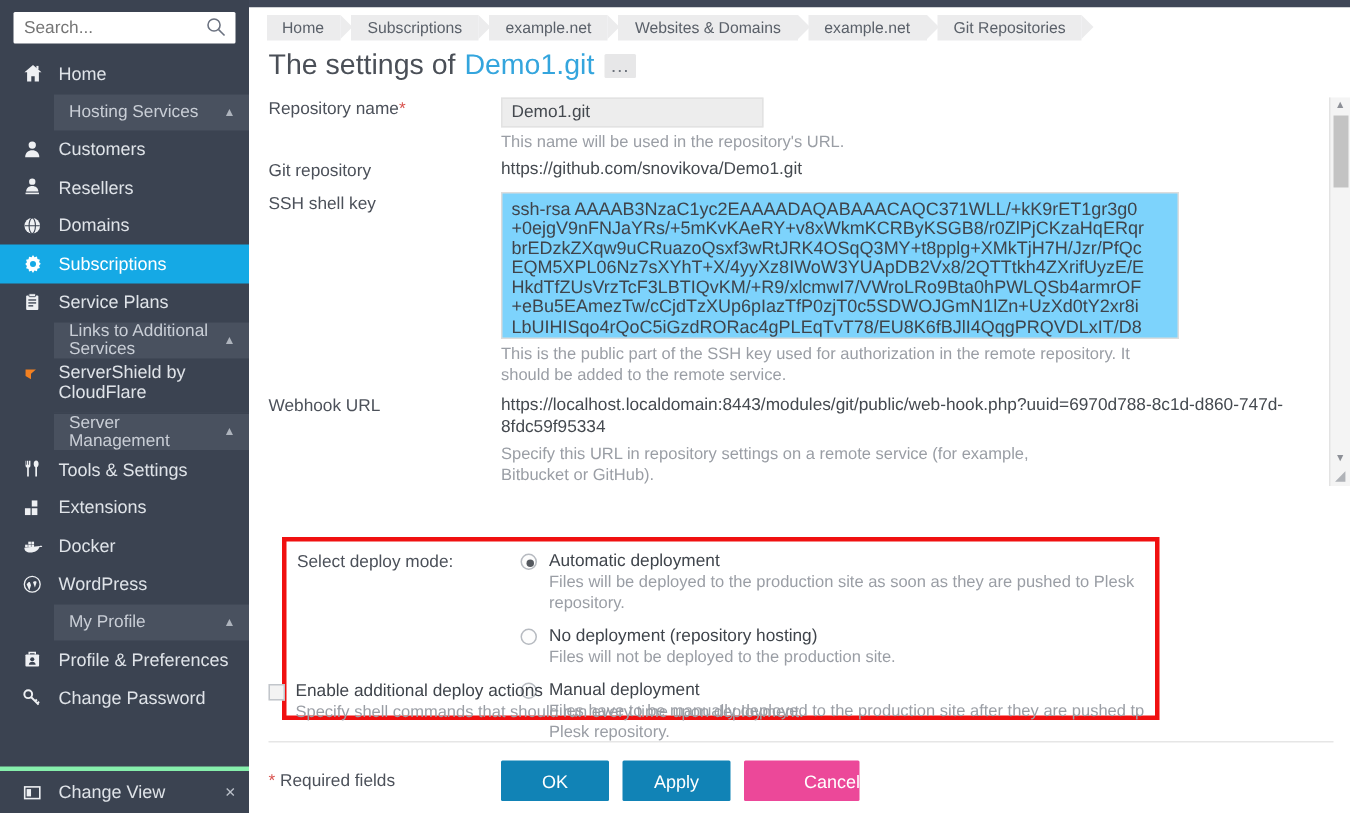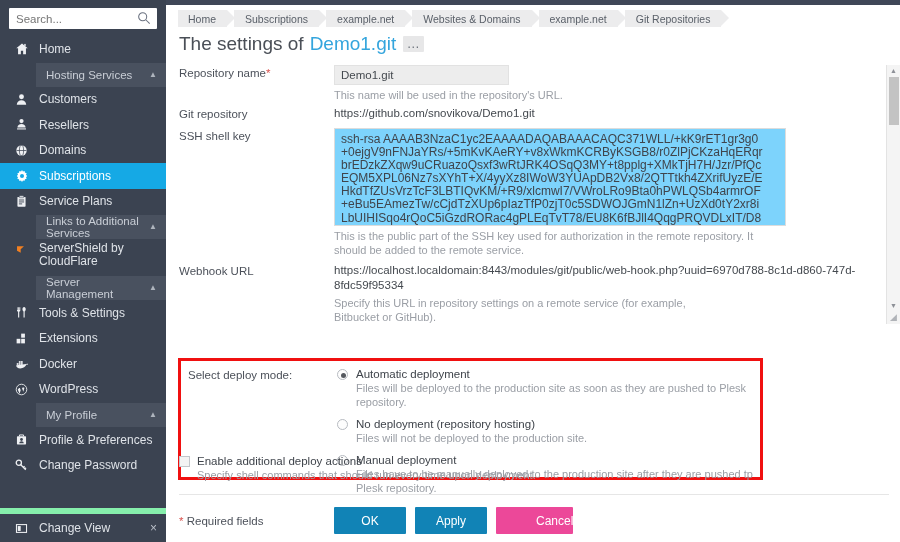--- a/index.html
+++ b/index.html
@@ -69,21 +69,21 @@
     width: 17px; height: 15px; margin-right: 9px;
     display: inline-flex; align-items: center; justify-content: center;
     color: #eef0f3; flex: 0 0 17px;
   }
   .nav-item.active { background: #15a9e5; color: #fff; }
   .nav-item.two-line { height: 36px; align-items: flex-start; padding-top: 3px; }
   .nav-item.two-line .label { line-height: 12.5px; }
 
   .sidebar-bottom {
     position: absolute; left: 0; bottom: 0; width: 166px;
-    border-top: 6px solid #86efac;
+    border-top: 3px solid #86efac;
   }
   .sidebar-bottom .nav-item { height: 28px; }
   .close-x { position: absolute; right: 9px; top: 7px; font-size: 12px; color: #b9bfc8; }
 
   
   .main {
     position: absolute; left: 166px; top: 5px; width: 734px; height: 537px;
     background: #fff; overflow: hidden;
   }
 
@@ -171,21 +171,21 @@
     background: #c3c3c3;
   }
   .ssh-grip {
     position: absolute; right: 1px; bottom: 1px; width: 11px; height: 11px;
     background: #f4f4f4;
     color: #b0b3b8; font-size: 9px; line-height: 11px; text-align: center;
   }
 
   
   .deploy-wrap {
-    position: absolute; left: 12px; top: 293px;
+    position: absolute; left: 22px; top: 293px;
     width: 585px; height: 122px;
     border: 3px solid #f01010;
     background: #fff;
   }
   .deploy-inner { padding: 7px 0 0 7px; display: flex; }
   .deploy-lbl { width: 149px; flex: 0 0 149px; font-size: 11.5px; color: #4c515a; padding-top: 1px;}
   .radio-opt { margin-bottom: 9px; }
   .radio-line { display: flex; align-items: flex-start; }
   .radio {
     width: 11px; height: 11px; border-radius: 50%;

